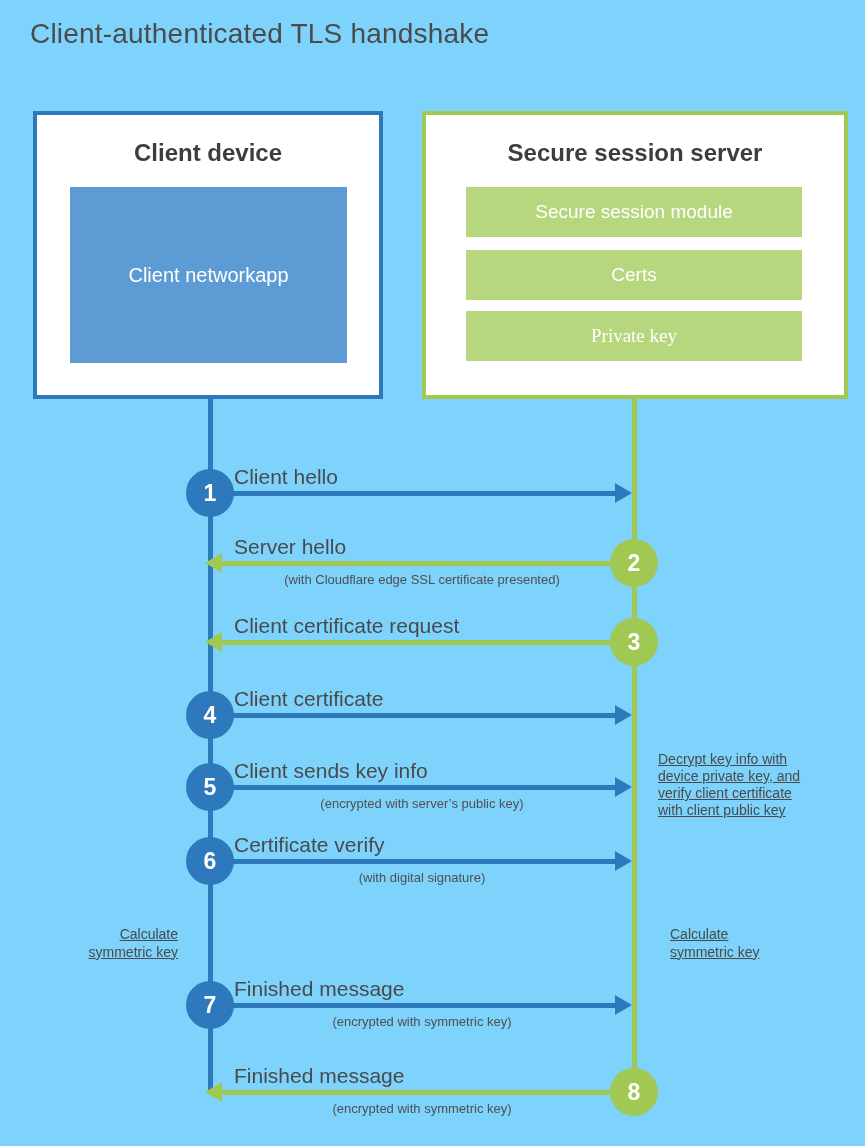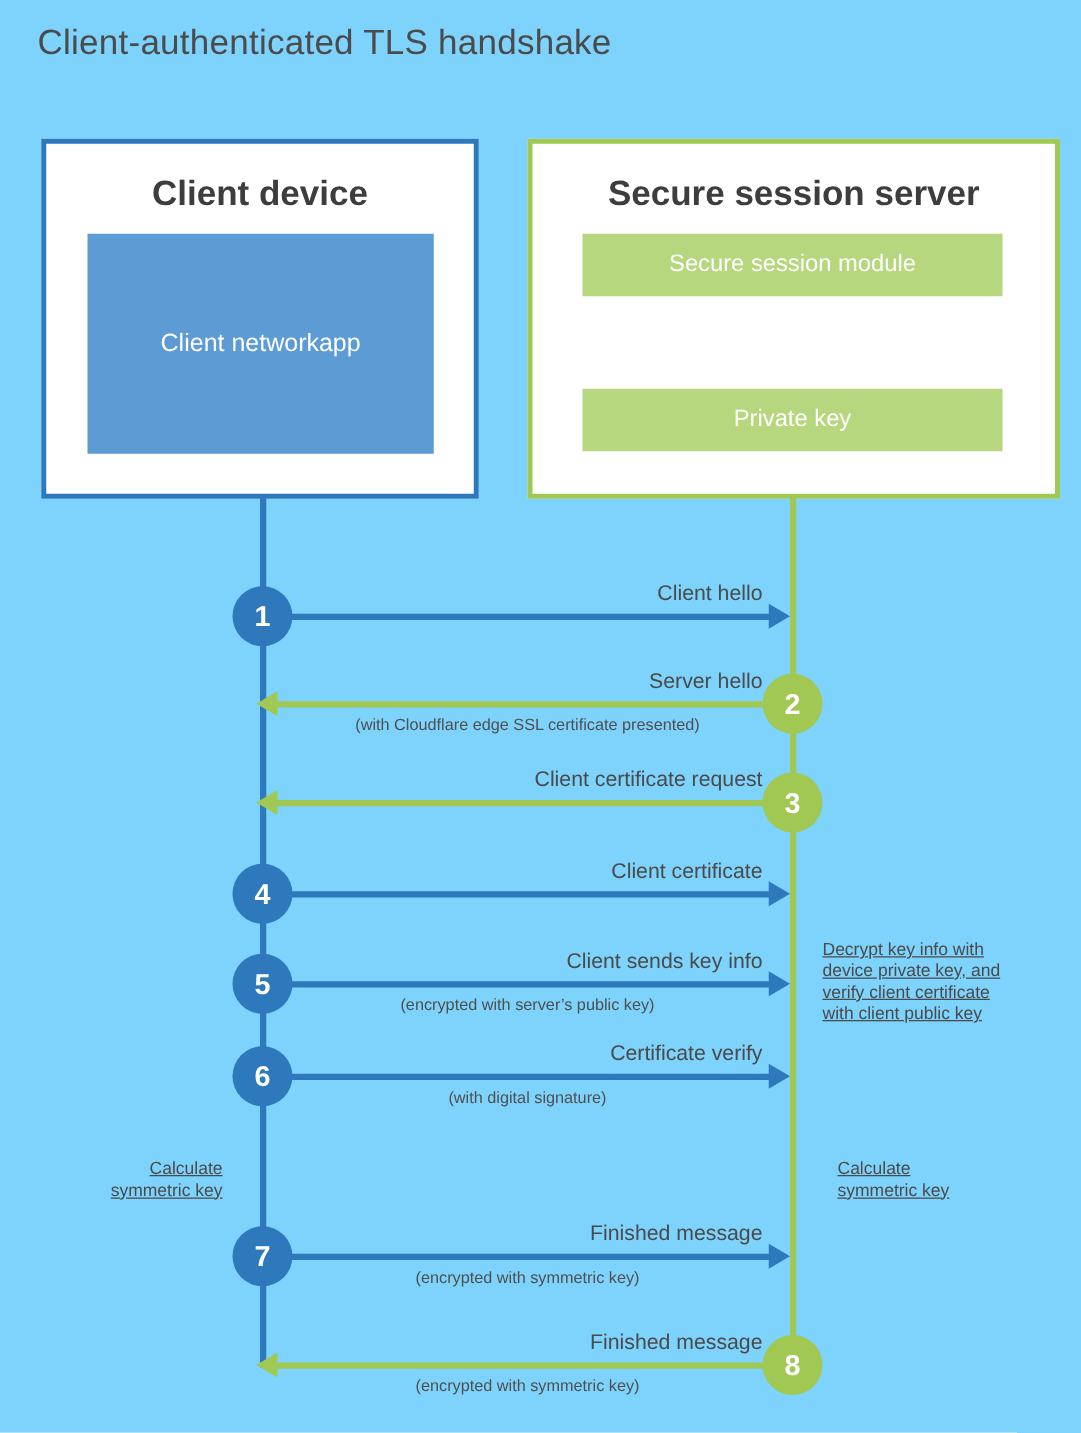--- a/index.html
+++ b/index.html
@@ -11,46 +11,46 @@
   .canvas{position:relative;width:865px;height:1146px;background:#7dd3fc;overflow:hidden;}
 
   .page-title{position:absolute;left:30px;top:18px;font-size:28px;font-weight:300;
     letter-spacing:.2px;color:#4b4b4b;}
 
   
   .outer-box{position:absolute;top:111px;height:288px;background:#fff;}
   .client-box{left:33px;width:350px;border:4px solid var(--blue);}
   .server-box{left:422px;width:426px;border:4px solid var(--green);}
   .box-title{position:absolute;left:0;right:0;top:24px;text-align:center;
-    font-size:28px;font-weight:bold;color:var(--ink-dark);}
+    font-size:24px;font-weight:bold;color:var(--ink-dark);}
   .app-box{position:absolute;left:70px;top:187px;width:277px;height:176px;
     background:var(--blue-fill);display:flex;flex-direction:row;align-items:center;
     justify-content:center;color:#fff;font-size:20px;line-height:27px;}
   .module-bar{position:absolute;left:466px;width:336px;height:50px;background:var(--green-fill);
     color:#fff;font-size:19px;display:flex;align-items:center;justify-content:center;}
-  .bar-0{top:187px;} .bar-1{top:250px;} .bar-2{top:311px;}
+  .bar-0{top:187px;} .bar-1{top:250px;} .bar-2{top:311px;font-family:Liberation Serif, serif;}
 
   
   .lifeline{position:absolute;width:5px;top:397px;}
   .client-lifeline{left:208px;height:697px;background:var(--blue);}
   .server-lifeline{left:632px;height:695px;background:var(--green);}
 
   
   .step{position:absolute;left:0;top:0;}
   .row1{--y:493px;} .row2{--y:563px;} .row3{--y:642px;} .row4{--y:715px;}
   .row5{--y:787px;} .row6{--y:861px;} .row7{--y:1005px;} .row8{--y:1092px;}
   .arrow-line{position:absolute;height:5px;top:calc(var(--y) - 2px);}
   .right .arrow-line{left:210px;width:406px;background:var(--blue);}
   .left  .arrow-line{left:222px;width:412px;background:var(--green);}
   .arrow-head{position:absolute;width:0;height:0;top:calc(var(--y) - 10px);
     border-top:10px solid transparent;border-bottom:10px solid transparent;}
   .right .arrow-head{left:615px;border-left:17px solid var(--blue);}
   .left  .arrow-head{left:205px;border-right:17px solid var(--green);}
-  .step-label{position:absolute;left:234px;width:376px;text-align:right;
-    top:calc(var(--y) - 28px);font-size:17px;color:var(--ink);}
+  .step-label{position:absolute;left:234px;width:376px;text-align:left;
+    top:calc(var(--y) - 28px);font-size:21px;color:var(--ink);}
   .step-sub{position:absolute;left:194px;width:456px;text-align:center;
     top:calc(var(--y) + 9px);font-size:13px;color:#4f4f4f;}
   .circle{position:absolute;width:48px;height:48px;border-radius:50%;
     top:calc(var(--y) - 24px);display:flex;align-items:center;justify-content:center;
     color:#fff;font-size:23px;font-weight:bold;}
   .right .circle{left:186px;background:var(--blue);}
   .left  .circle{left:610px;background:var(--green);}
 
   
   .note{position:absolute;font-size:14px;color:var(--ink);line-height:17px;text-decoration:underline;}
@@ -71,20 +71,21 @@
   </div>
   <div class="app-box">
     <span>Client network</span>
     <span>app</span>
   </div>
 
   <div class="outer-box server-box">
     <div class="box-title">Secure session server</div>
   </div>
   <div class="module-bar bar-0">Secure session module</div>
+  <div class="module-bar bar-1">Certs</div>
   <div class="module-bar bar-2">Private key</div>
 
   <div class="lifeline client-lifeline"></div>
   <div class="lifeline server-lifeline"></div>
 
   <div class="step right row1">
     <div class="arrow-line"></div>
     <div class="arrow-head"></div>
     <div class="step-label">Client hello</div>
     <div class="step-sub"></div>

